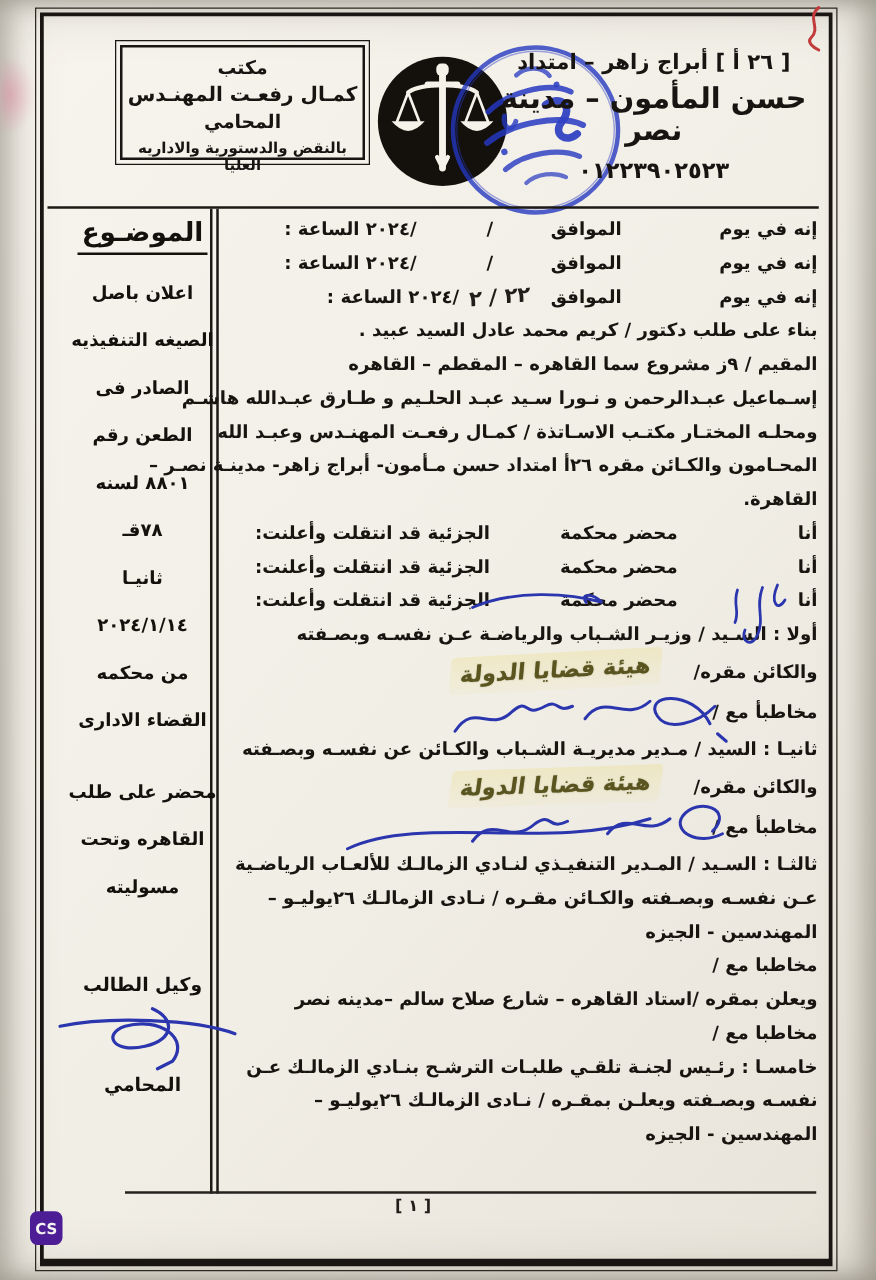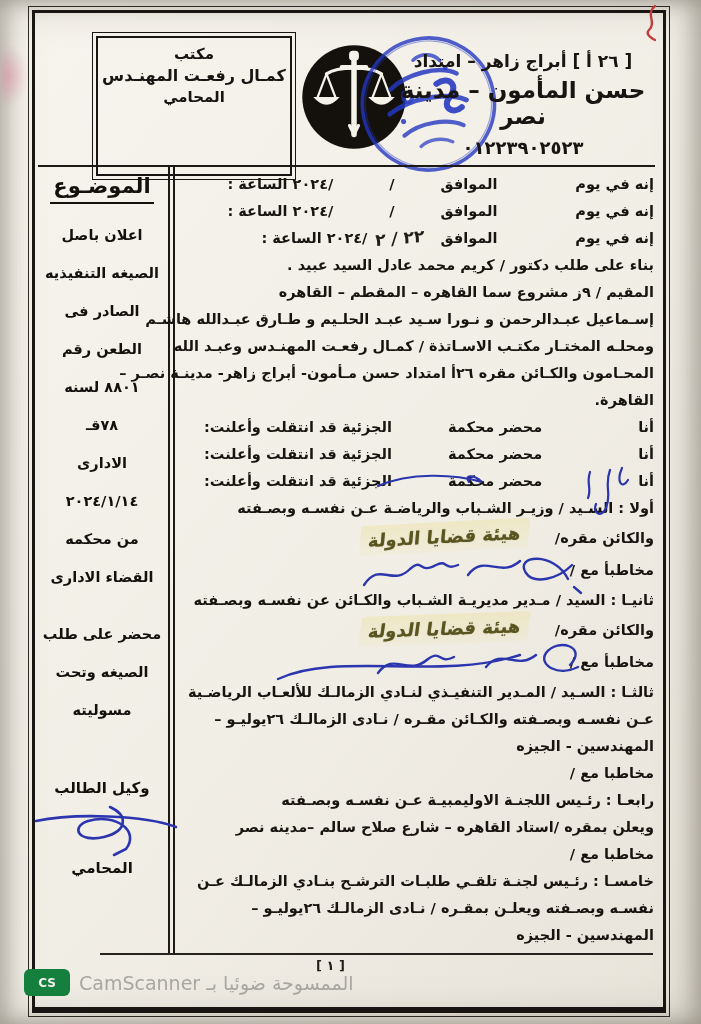--- a/index.html
+++ b/index.html
@@ -18,38 +18,38 @@
     position:absolute;left:32px;top:10px;width:628px;height:994px;
     border:3px solid #181512;border-bottom-width:6px;
     outline:1.5px solid #2c2822;outline-offset:3px;
     pointer-events:none;
   }
   .header-sep{position:absolute;left:38px;right:46px;top:165px;height:2px;background:#1d1a16;}
   .vsep{position:absolute;left:168px;top:167px;width:7px;height:788px;border-left:2.5px solid #1d1a16;border-right:2.5px solid #1d1a16;box-sizing:border-box;}
 
   
   .office-box{
-    position:absolute;left:96px;top:36px;width:196px;height:140px;
+    position:absolute;left:96px;top:36px;width:196px;height:92px;
     border:2px solid #181512;outline:1px solid #181512;outline-offset:3px;
     direction:rtl;text-align:center;padding-top:7px;box-sizing:border-box;
     font-weight:bold;
   }
   .ob1{font-size:15px;}
   .ob2{font-size:16px;margin-top:3px;}
   .ob3{font-size:15px;margin-top:3px;}
   .ob4{font-size:12px;margin-top:5px;}
   .logo{position:absolute;left:299px;top:42px;width:110px;height:110px;}
   .stamp{position:absolute;left:352px;top:24px;width:152px;height:156px;transform:rotate(-12deg);opacity:.93;}
-  .addr{position:absolute;right:44px;top:51px;width:268px;direction:rtl;text-align:center;font-weight:bold;}
+  .addr{position:absolute;right:44px;top:40px;width:268px;direction:rtl;text-align:center;font-weight:bold;}
   .addr-l1{font-size:17px;}
   .addr-l2{font-size:23px;margin-top:6px;}
   .addr-phone{font-size:18px;margin-top:8px;letter-spacing:2px;}
 
   
-  .sidebar{position:absolute;left:38px;top:174px;width:128px;text-align:center;direction:rtl;font-weight:bold;color:#14110d;}
+  .sidebar{position:absolute;left:50px;top:174px;width:128px;text-align:center;direction:rtl;font-weight:bold;color:#14110d;}
   .sb-title{display:inline-block;font-size:21px;letter-spacing:1px;border-bottom:2.5px solid #14110d;padding:0 3px 4px;}
   .sb-line{font-size:14.5px;margin-top:17px;line-height:21px;}
   .sb-line.first{margin-top:21px;}
   .ltr{direction:ltr;}
   .sb-request{margin-top:36px;}
   .sb-agent{font-size:15px;margin-top:58px;}
   .sb-sig{margin-top:0px;margin-right:-14px;}
   .sb-lawyer{font-size:15px;margin-top:0px;}
 
   
@@ -73,21 +73,21 @@
     background:linear-gradient(rgba(233,218,116,.28),rgba(233,218,116,.08));
     border-radius:4px;
   }
   .hand-olive.alt{transform:rotate(-2deg) skewX(-10deg);}
   .p-l3{position:relative;line-height:34px;height:34px;white-space:nowrap;}
   .p-sig{position:absolute;right:66px;top:-10px;}
 
   .bottom-rule{position:absolute;left:100px;right:48px;top:953px;height:1.5px;background:#26221d;}
   .pagenum{position:absolute;left:0;right:40px;top:958px;text-align:center;font-size:13px;font-weight:bold;color:#221e19;}
   .watermark{position:absolute;left:24px;top:969px;display:flex;align-items:center;gap:9px;direction:ltr;z-index:5;}
-  .badge{width:46px;height:27px;background:#15803d;color:#f4f3f0;font-size:12px;font-weight:bold;border-radius:6px;display:flex;align-items:center;justify-content:center;font-family:"DejaVu Sans",sans-serif;}
+  .badge{width:26px;height:27px;background:#4c1d95;color:#f4f3f0;font-size:12px;font-weight:bold;border-radius:6px;display:flex;align-items:center;justify-content:center;font-family:"DejaVu Sans",sans-serif;}
   .wm-text{font-size:19px;color:#a8a6a1;direction:rtl;}
 
   .redmark{position:absolute;left:641px;top:4px;}
   .smudge{position:absolute;left:0;top:44px;width:28px;height:64px;background:radial-gradient(ellipse at 30% 50%, rgba(221,122,150,.45), transparent 70%);filter:blur(2px);}
   svg{display:block;}
 </style>
 </head>
 <body>
 
 <div class="sheet"></div>
@@ -97,20 +97,21 @@
 <div class="redmark">
   <svg width="22" height="38" viewBox="0 0 22 38">
     <path d="M14 2 C4 10 16 18 8 26 C4 30 10 34 14 36" stroke="#c23b3b" stroke-width="2.4" fill="none" stroke-linecap="round"></path>
   </svg>
 </div>
 
 <div class="office-box">
   <div class="ob1">مكتب</div>
   <div class="ob2">كمـال رفعـت المهنـدس</div>
   <div class="ob3">المحامي</div>
+  <div class="ob4">بالنقض والدستورية والاداريه العليا</div>
 </div>
 
 <div class="logo">
   <svg width="110" height="110" viewBox="0 0 100 100">
     <circle cx="50" cy="50" r="47" fill="#14110d"></circle>
     <g stroke="#f5f2ea" fill="none" stroke-linecap="round">
       <path d="M50 16 V84" stroke-width="5"></path>
       <path d="M50 84 l-4 -8 M50 84 l4 -8" stroke-width="3"></path>
       <rect x="45.5" y="8" width="9" height="9" rx="3.5" fill="#f5f2ea" stroke="none"></rect>
       <path d="M39 23 H61" stroke-width="4"></path>
@@ -151,26 +152,26 @@
 <div class="vsep"></div>
 
 <div class="sidebar">
   <span class="sb-title">الموضـوع</span>
   <div class="sb-line first">اعلان باصل</div>
   <div class="sb-line">الصيغه التنفيذيه</div>
   <div class="sb-line">الصادر فى</div>
   <div class="sb-line">الطعن رقم</div>
   <div class="sb-line ltr">٨٨٠١ لسنه</div>
   <div class="sb-line ltr">٧٨قـ</div>
-  <div class="sb-line">الادارى</div>
+  <div class="sb-line">ثانيـا</div>
   <div class="sb-line">٢٠٢٤/١/١٤</div>
   <div class="sb-line">من محكمه</div>
   <div class="sb-line">القضاء الادارى</div>
   <div class="sb-line sb-request">محضر على طلب</div>
-  <div class="sb-line">الصيغه وتحت</div>
+  <div class="sb-line">القاهره وتحت</div>
   <div class="sb-line">مسوليته</div>
   <div class="sb-agent">وكيل الطالب</div>
   <div class="sb-sig">
     <svg width="150" height="62" viewBox="0 0 150 62">
       <g stroke="#2b36ae" stroke-width="2.6" fill="none" stroke-linecap="round">
         <path d="M6 24 C44 16 114 18 146 30"></path>
         <path d="M80 10 C98 18 98 34 74 40 C48 46 40 30 58 24 C86 16 110 34 96 52 L84 58"></path>
       </g>
     </svg>
   </div>
@@ -271,28 +272,26 @@
         </g>
       </svg>
     </span>
   </div>
 
   <div class="line">ثالثـا : السـيد / المـدير التنفيـذي لنـادي الزمالـك للألعـاب الرياضـية</div>
   <div class="line">عـن نفسـه وبصـفته والكـائن مقـره / نـادى الزمالـك ٢٦يوليـو –</div>
   <div class="line">المهندسين - الجيزه</div>
   <div class="line">مخاطبا مع /</div>
 
-  <div class="line">رابعـا : رئـيس اللجنـة الاوليمبيـة عـن نفسـه وبصـفته</div>
   <div class="line">ويعلن بمقره /استاد القاهره – شارع صلاح سالم –مدينه نصر</div>
   <div class="line">مخاطبا مع /</div>
 
   <div class="line">خامسـا : رئـيس لجنـة تلقـي طلبـات الترشـح  بنـادي الزمالـك عـن</div>
   <div class="line">نفسـه وبصـفته ويعلـن بمقـره / نـادى الزمالـك ٢٦يوليـو –</div>
   <div class="line">المهندسين - الجيزه</div>
 </div>
 
 <div class="bottom-rule"></div>
 <div class="pagenum">[ ١ ]</div>
 
 <div class="watermark">
   <div class="badge">CS</div>
-  <div class="wm-text">الممسوحة ضوئيا بـ CamScanner</div>
 </div>
 
 </body></html>

